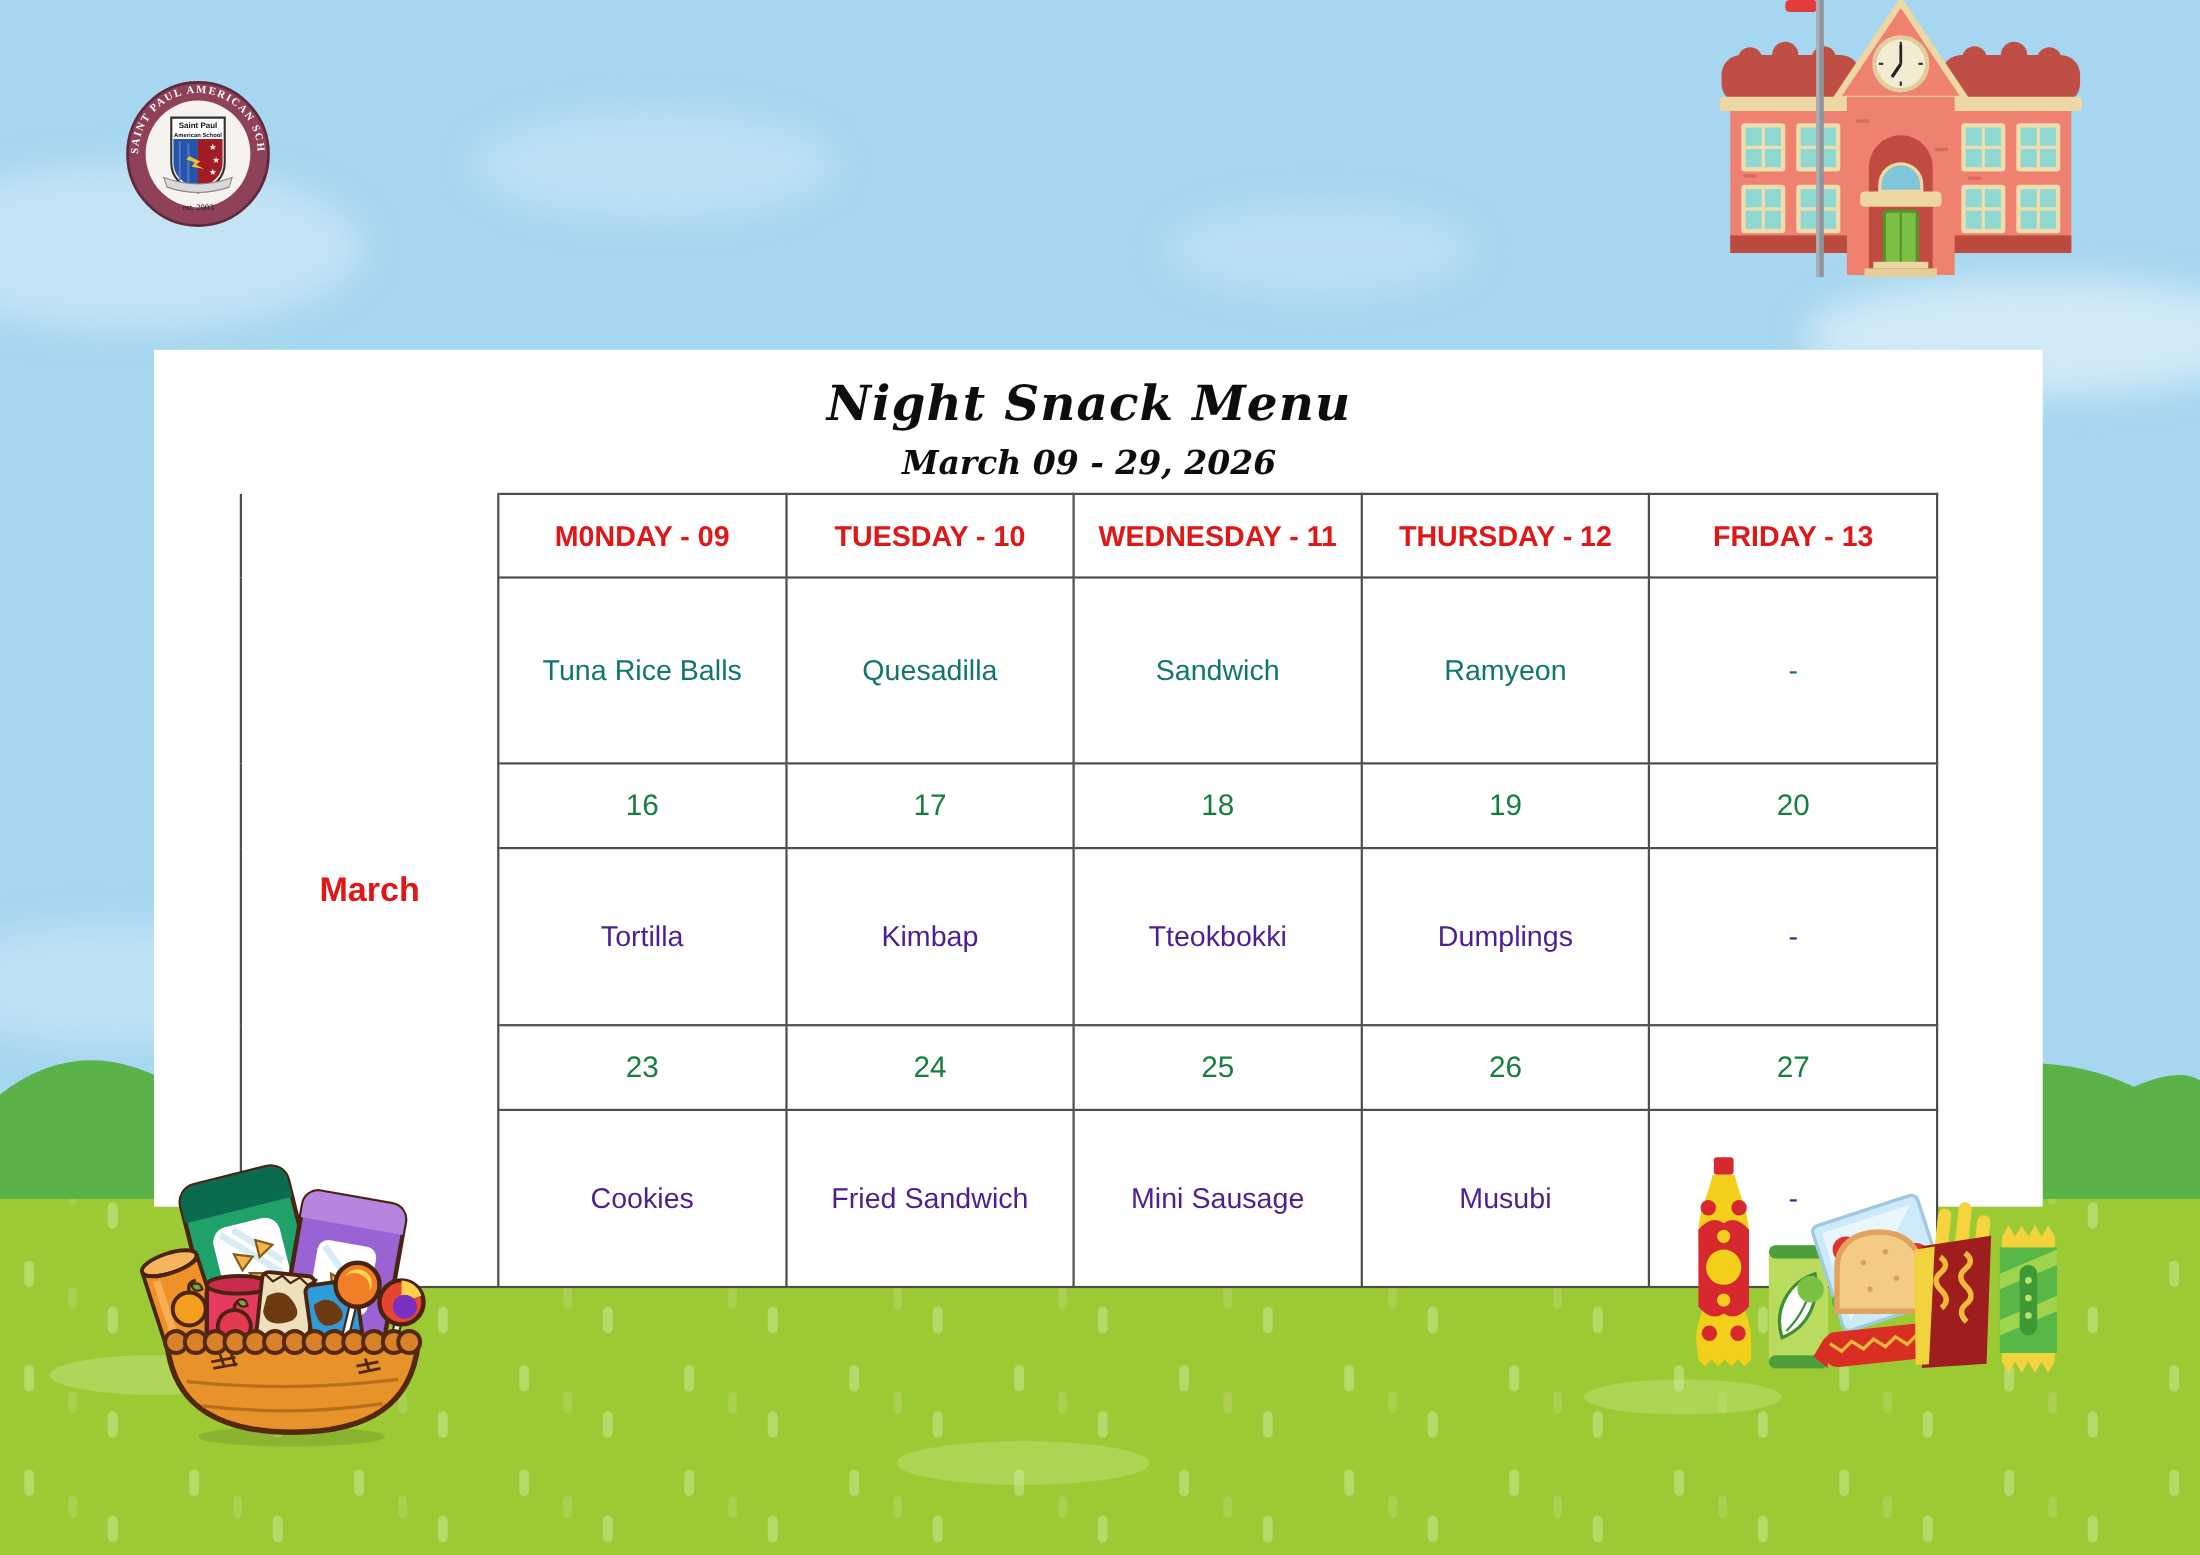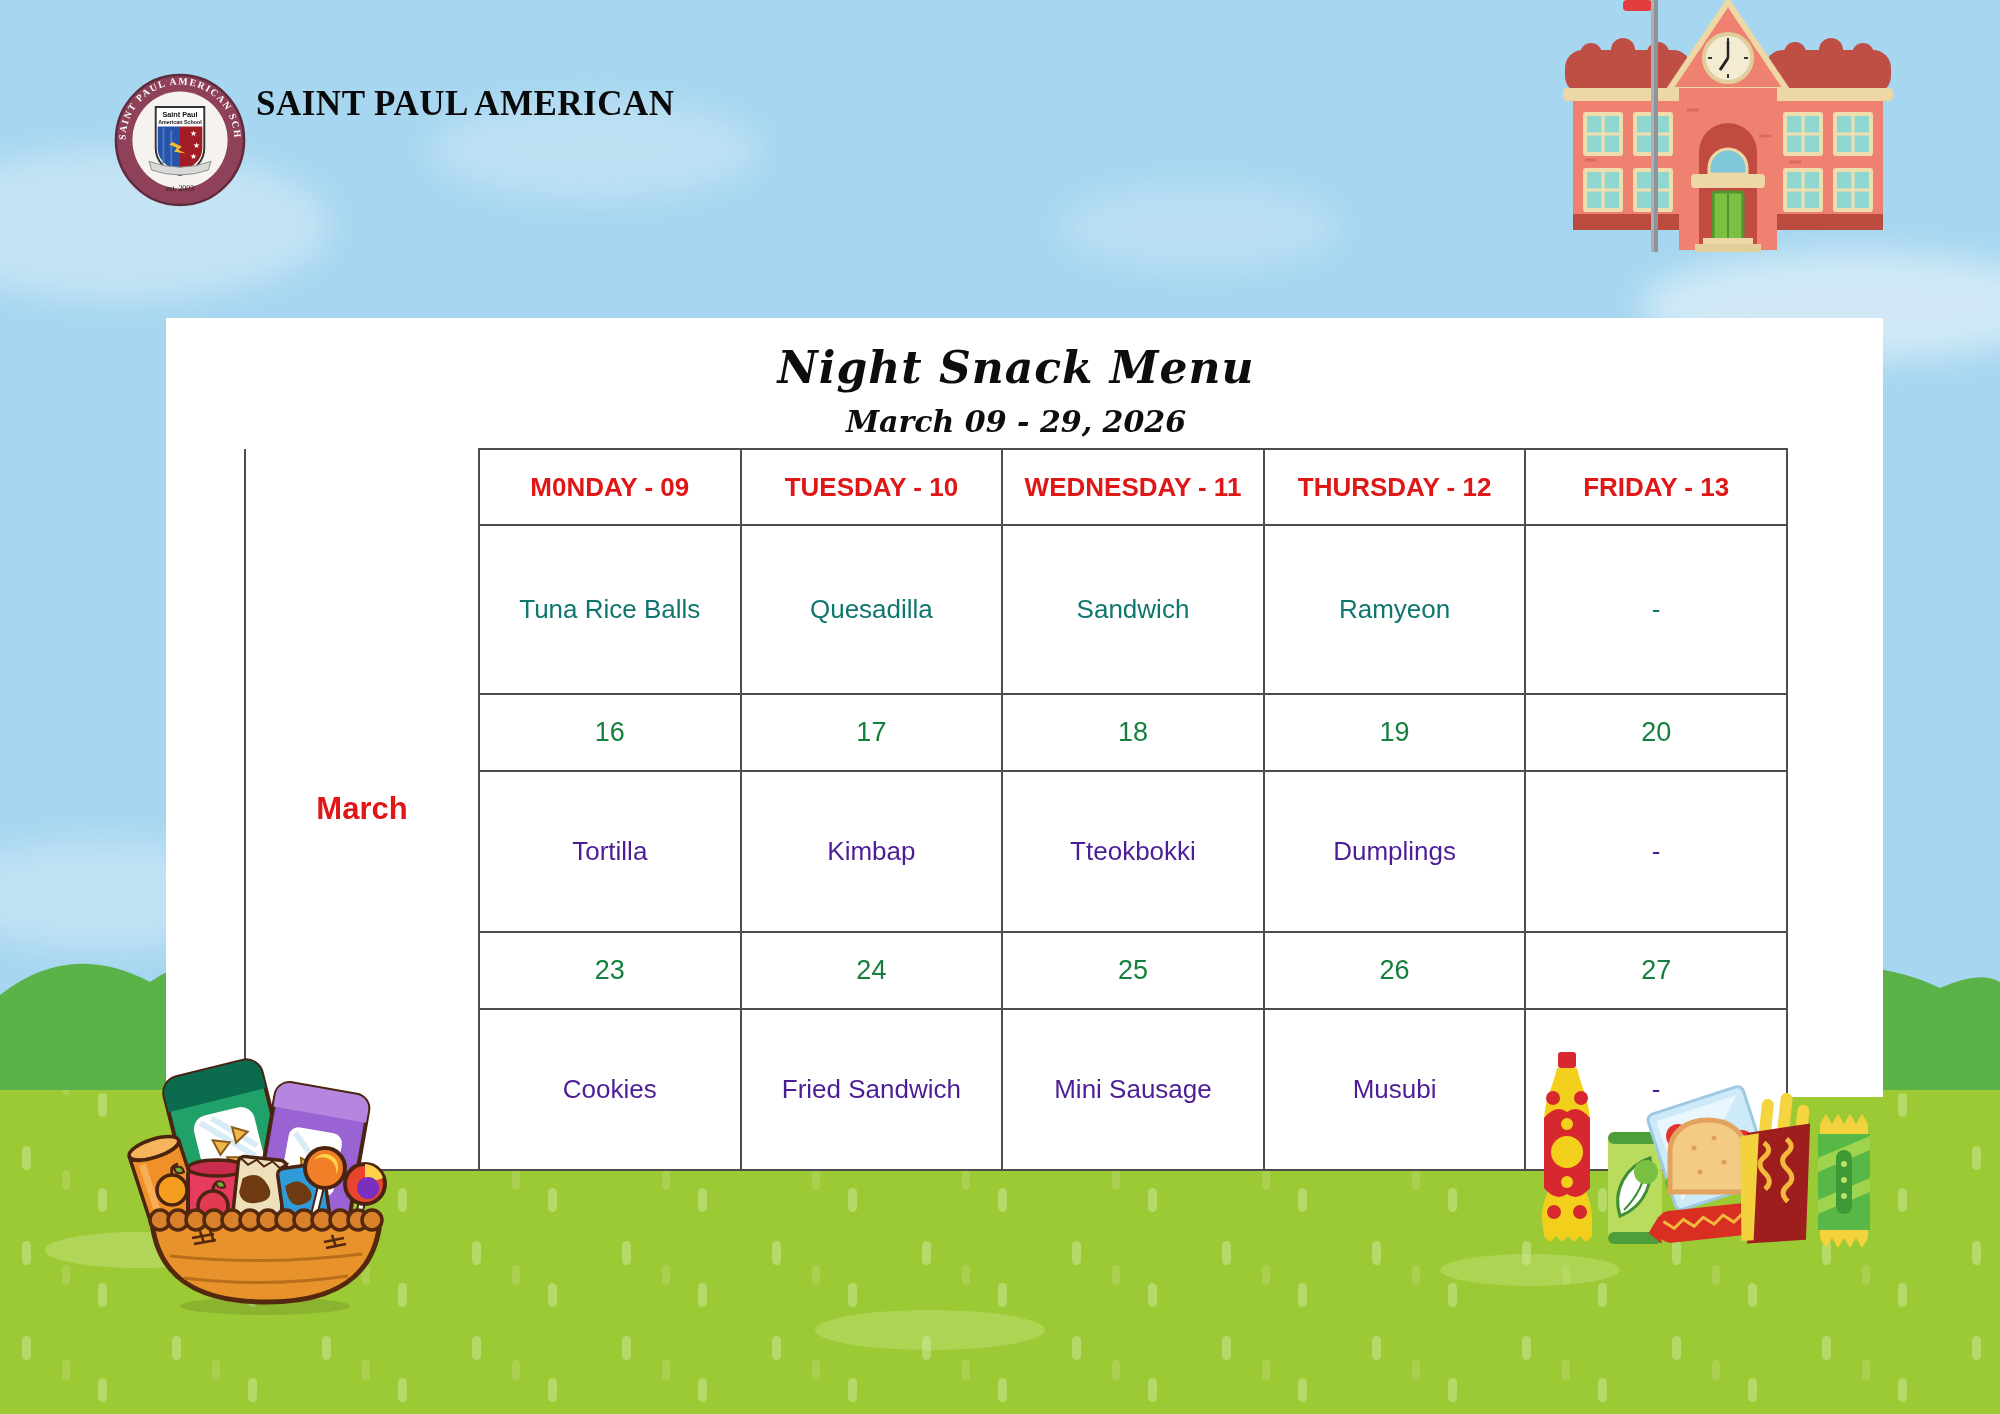--- a/index.html
+++ b/index.html
@@ -1,20 +1,20 @@
 <!DOCTYPE html>
 <html><head>
 <meta charset="utf-8">
 <style>
   html,body{margin:0;padding:0;background:#777;}
   .stage{position:relative;width:2000px;height:1414px;overflow:hidden;background:#a6d6f0;font-family:"Liberation Sans",sans-serif;}
   .cloud{position:absolute;background:#d9edf8;border-radius:50%;filter:blur(16px);opacity:.85;}
   .ground{position:absolute;left:0;top:940px;width:2000px;height:474px;}
   
-  .card{position:absolute;left:140px;top:318px;width:1717px;height:779px;background:#ffffff;margin-left:26px;}
+  .card{position:absolute;left:140px;top:318px;width:1717px;height:779px;background:#ffffff;}
   .menu-title{position:absolute;left:78px;top:24px;width:1544px;text-align:center;
     font-family:"DejaVu Serif",serif;font-style:italic;font-weight:800;font-size:44px;color:#0d0d0d;letter-spacing:1px;}
   .menu-subtitle{position:absolute;left:78px;top:86px;width:1544px;text-align:center;
     font-family:"DejaVu Serif",serif;font-style:italic;font-weight:800;font-size:30px;color:#0d0d0d;}
   
   table.menu-table{position:absolute;left:78px;top:130px;width:1544px;border-collapse:collapse;table-layout:fixed;}
   .menu-table td,.menu-table th{border:2px solid #4d4d4d;text-align:center;vertical-align:middle;padding:16px;background:#fff;}
   .month-cell{width:200px;border-top:none !important;font-weight:bold;font-size:31px;color:#e01717;}
   .r-head th{height:42px;font-weight:bold;font-size:26px;color:#e01717;}
   .r-items1 td{height:135px;font-size:26px;color:#0f766e;font-weight:normal;}
@@ -75,21 +75,20 @@
       <text x="87" y="78" font-size="8" fill="#fff" text-anchor="middle">★</text>
       <text x="84" y="90" font-size="8" fill="#fff" text-anchor="middle">★</text>
       <text x="70" y="46" text-anchor="middle" font-family="Liberation Sans,sans-serif" font-weight="bold" font-size="7.5" fill="#111">Saint Paul</text>
       <text x="70" y="54" text-anchor="middle" font-family="Liberation Sans,sans-serif" font-weight="bold" font-size="5.5" fill="#111">American School</text>
       <path d="M38,92 Q70,104 102,92 L99,101 Q70,111 41,101 Z" fill="#d9d9d9" stroke="#8a8a8a" stroke-width="1"></path>
     </g>
     <text x="70" y="122" text-anchor="middle" font-family="Liberation Serif,serif" font-size="8" fill="#222">est. 2003</text>
   </svg>
 
   <div class="school-name">
-    <div>SAINT PAUL AMERICAN</div>
   </div>
 
   <svg class="building" viewBox="0 0 330 252">
 
     <g>
       <rect x="2" y="50" width="126" height="44" rx="18" fill="#bf4e45"></rect>
       <circle cx="28" cy="54" r="11" fill="#bf4e45"></circle>
         <circle cx="60" cy="50" r="12" fill="#bf4e45"></circle>
         <circle cx="95" cy="53" r="11" fill="#bf4e45"></circle>
       <rect x="10" y="100" width="110" height="130" fill="#ee8170"></rect>

